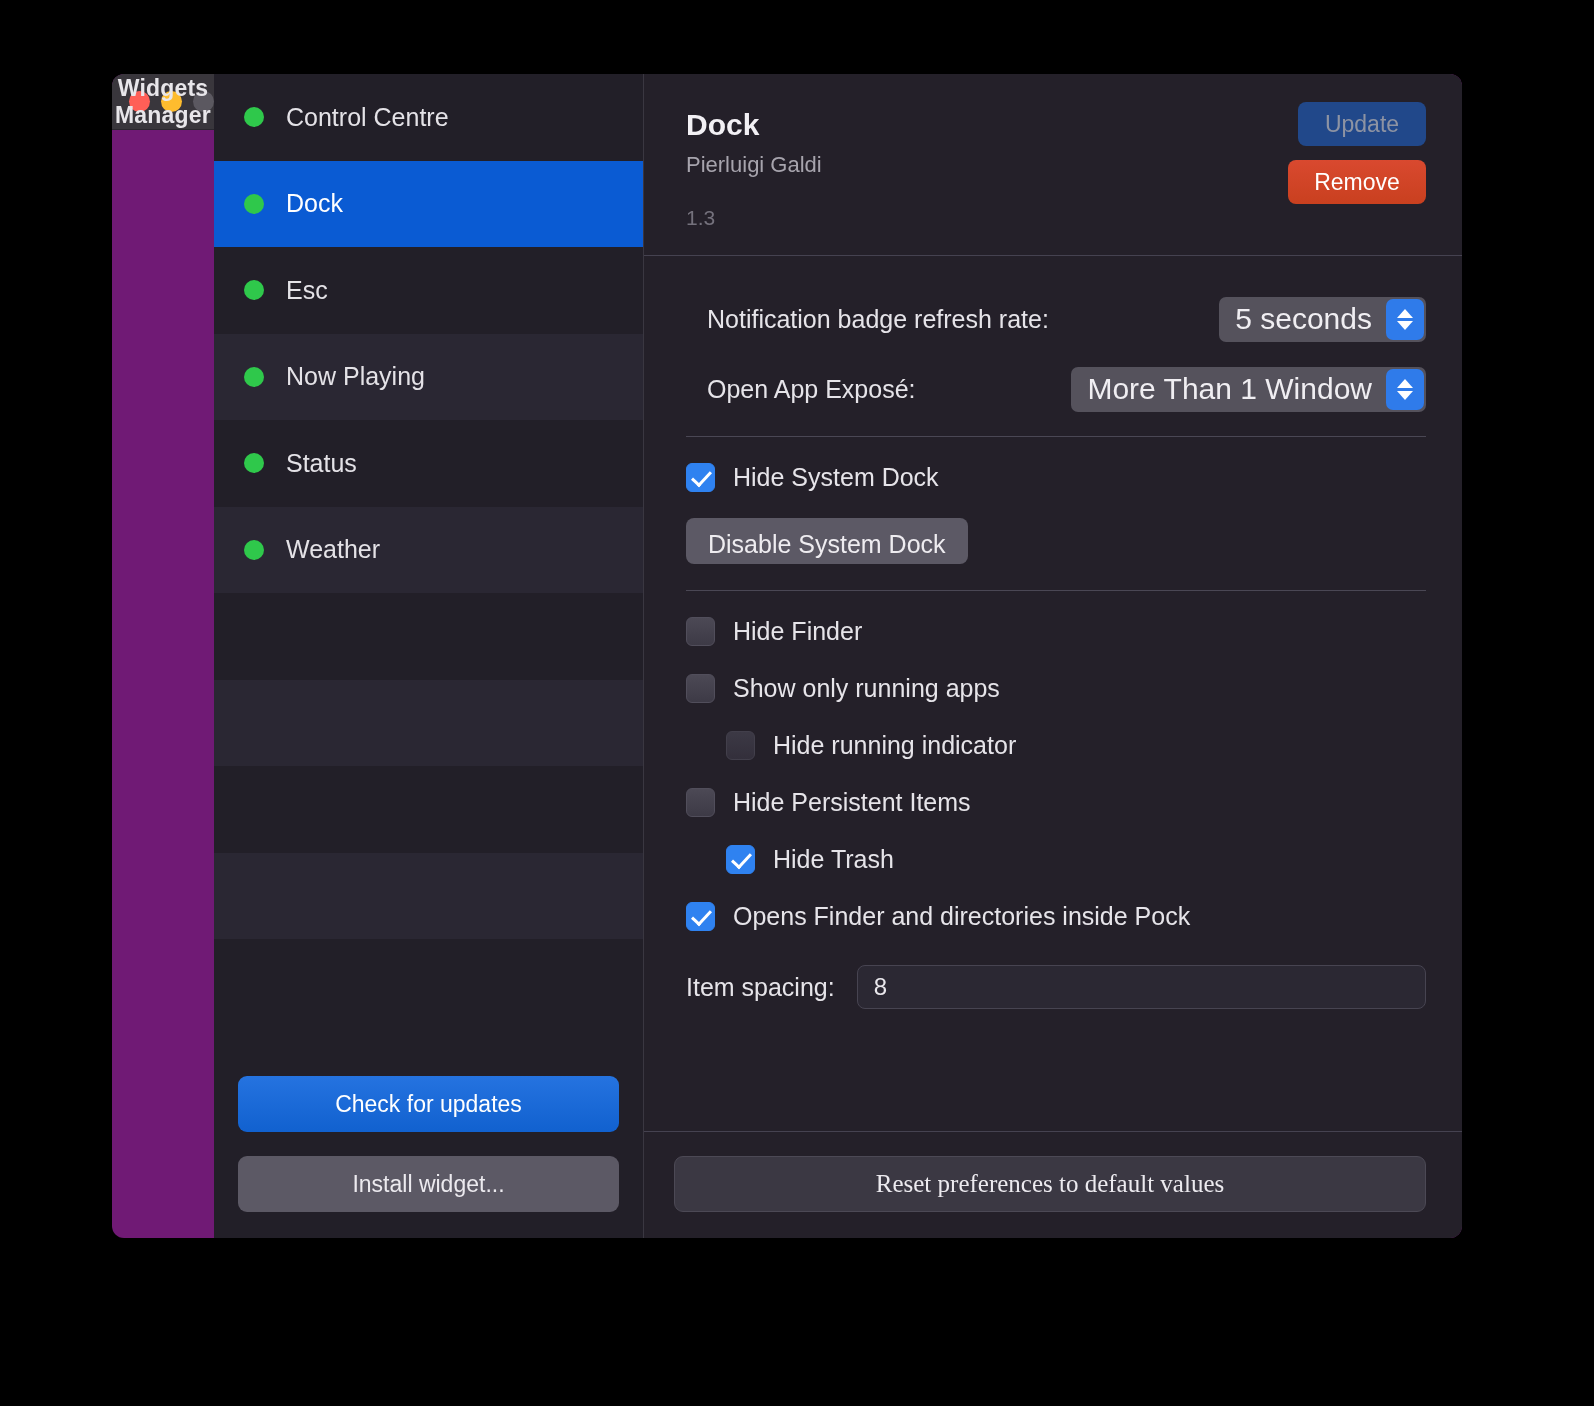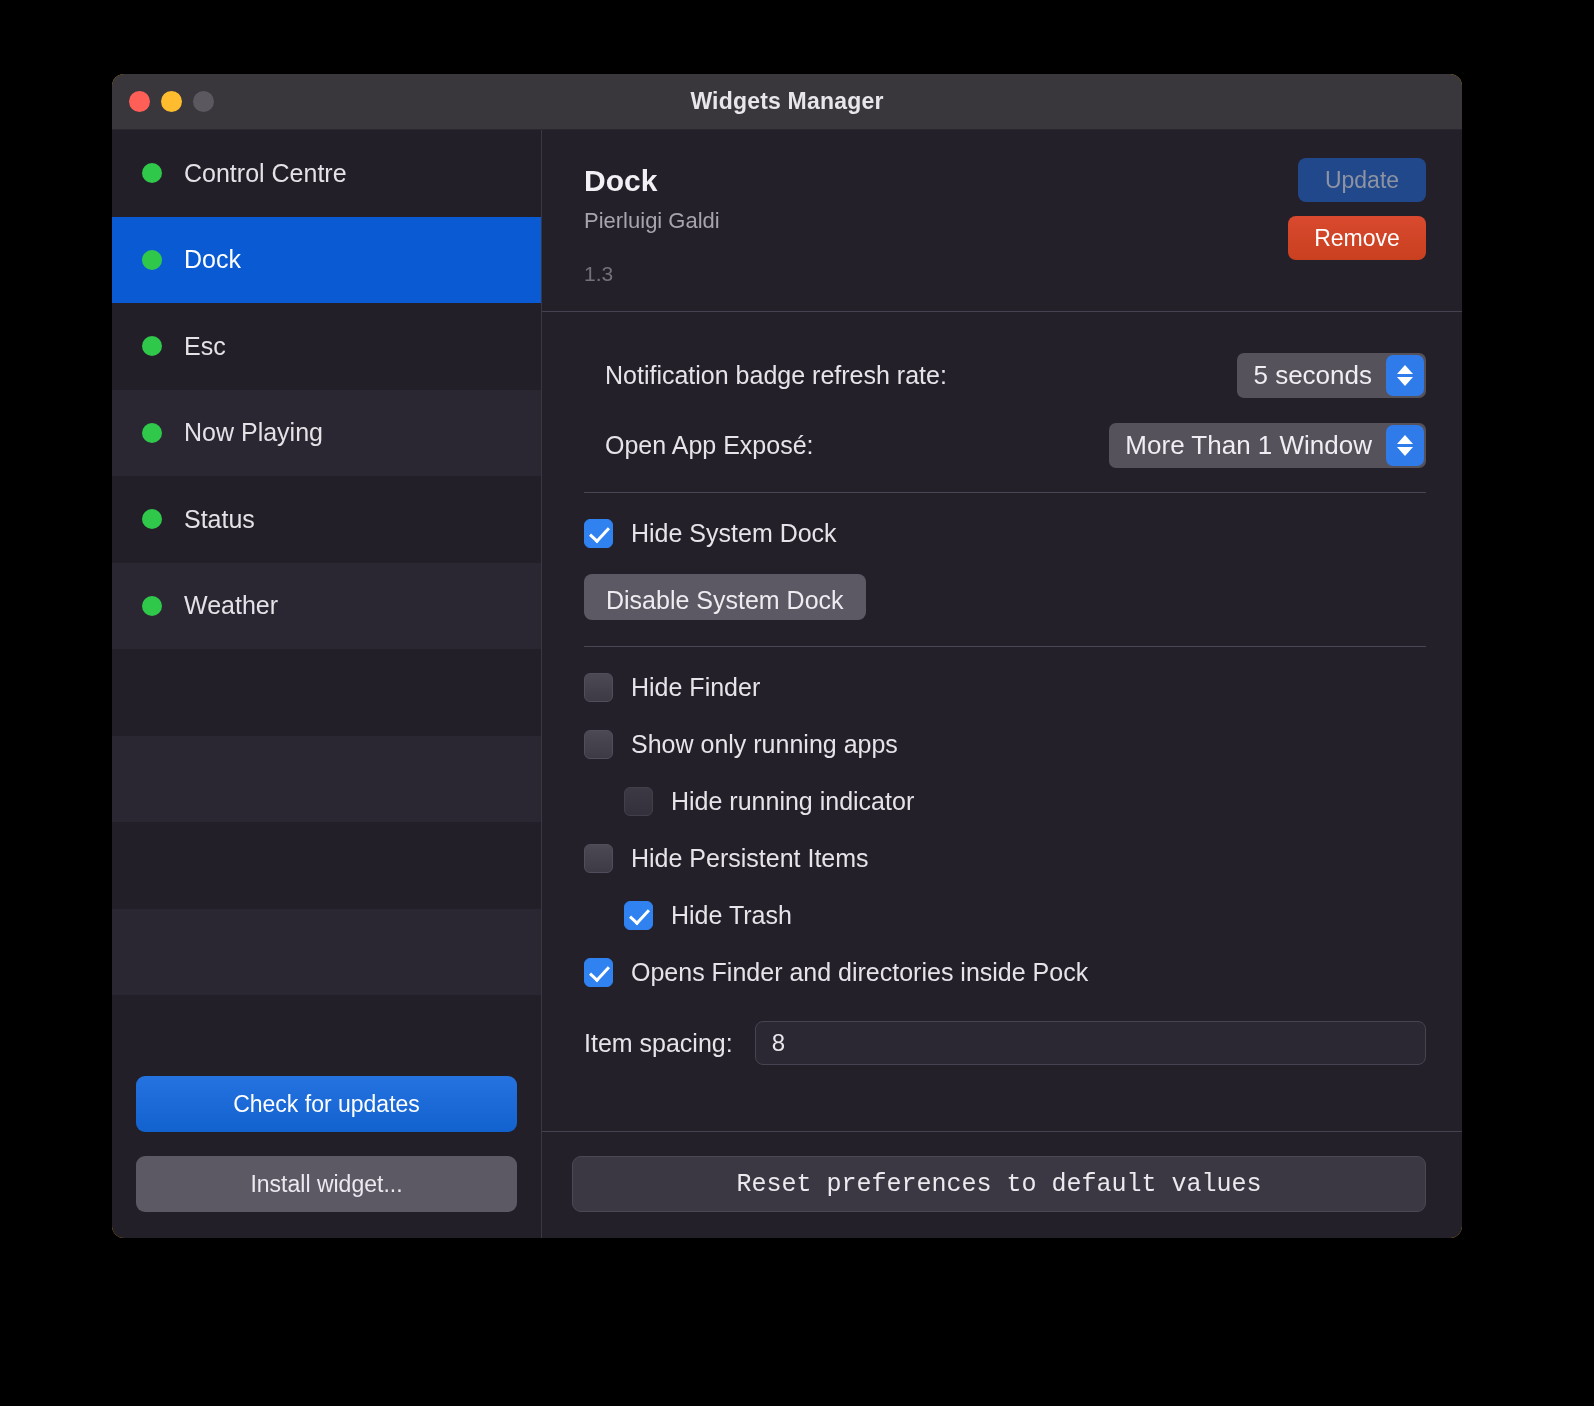--- a/index.html
+++ b/index.html
@@ -12,26 +12,26 @@
     overflow: hidden;
   }
 
   
   .window {
     position: absolute;
     left: 112px;
     top: 74px;
     width: 1350px;
     height: 1164px;
-    background: #eab308;
+    background: #701a75;
     border-radius: 12px;
     overflow: hidden;
     box-shadow: 0 18px 60px rgba(0,0,0,0.75);
     display: flex;
-    flex-direction: column;
+    flex-direction: row;
   }
 
   
   .titlebar {
     height: 56px;
     flex: 0 0 56px;
     background: #39363c;
     position: relative;
     display: flex;
     align-items: center;
@@ -211,21 +211,21 @@
     align-items: stretch;
     height: 45px;
     background: #55525c;
     border-radius: 7px;
     overflow: hidden;
   }
   .popup-value {
     display: flex;
     align-items: center;
     padding: 0 14px 0 16px;
-    font-size: 26px;
+    font-size: 30px;
     color: #f0eef2;
     white-space: nowrap;
   }
   .stepper {
     width: 38px;
     background: #2f7bea;
     display: flex;
     flex-direction: column;
     align-items: center;
     justify-content: center;
@@ -330,21 +330,21 @@
     padding: 24px 36px 26px 30px;
   }
   .btn-reset {
     width: 100%;
     height: 56px;
     background: #3b3843;
     color: #eceaef;
     border: 1px solid #4c4955;
     border-radius: 9px;
     font-size: 25px;
-    font-family: Liberation Mono, monospace;
+    font-family: Liberation Serif, serif;
     cursor: pointer;
   }
 </style>
 </head>
 <body>
 
 <div class="window">
 
   <div class="titlebar">
     <div class="traffic">

